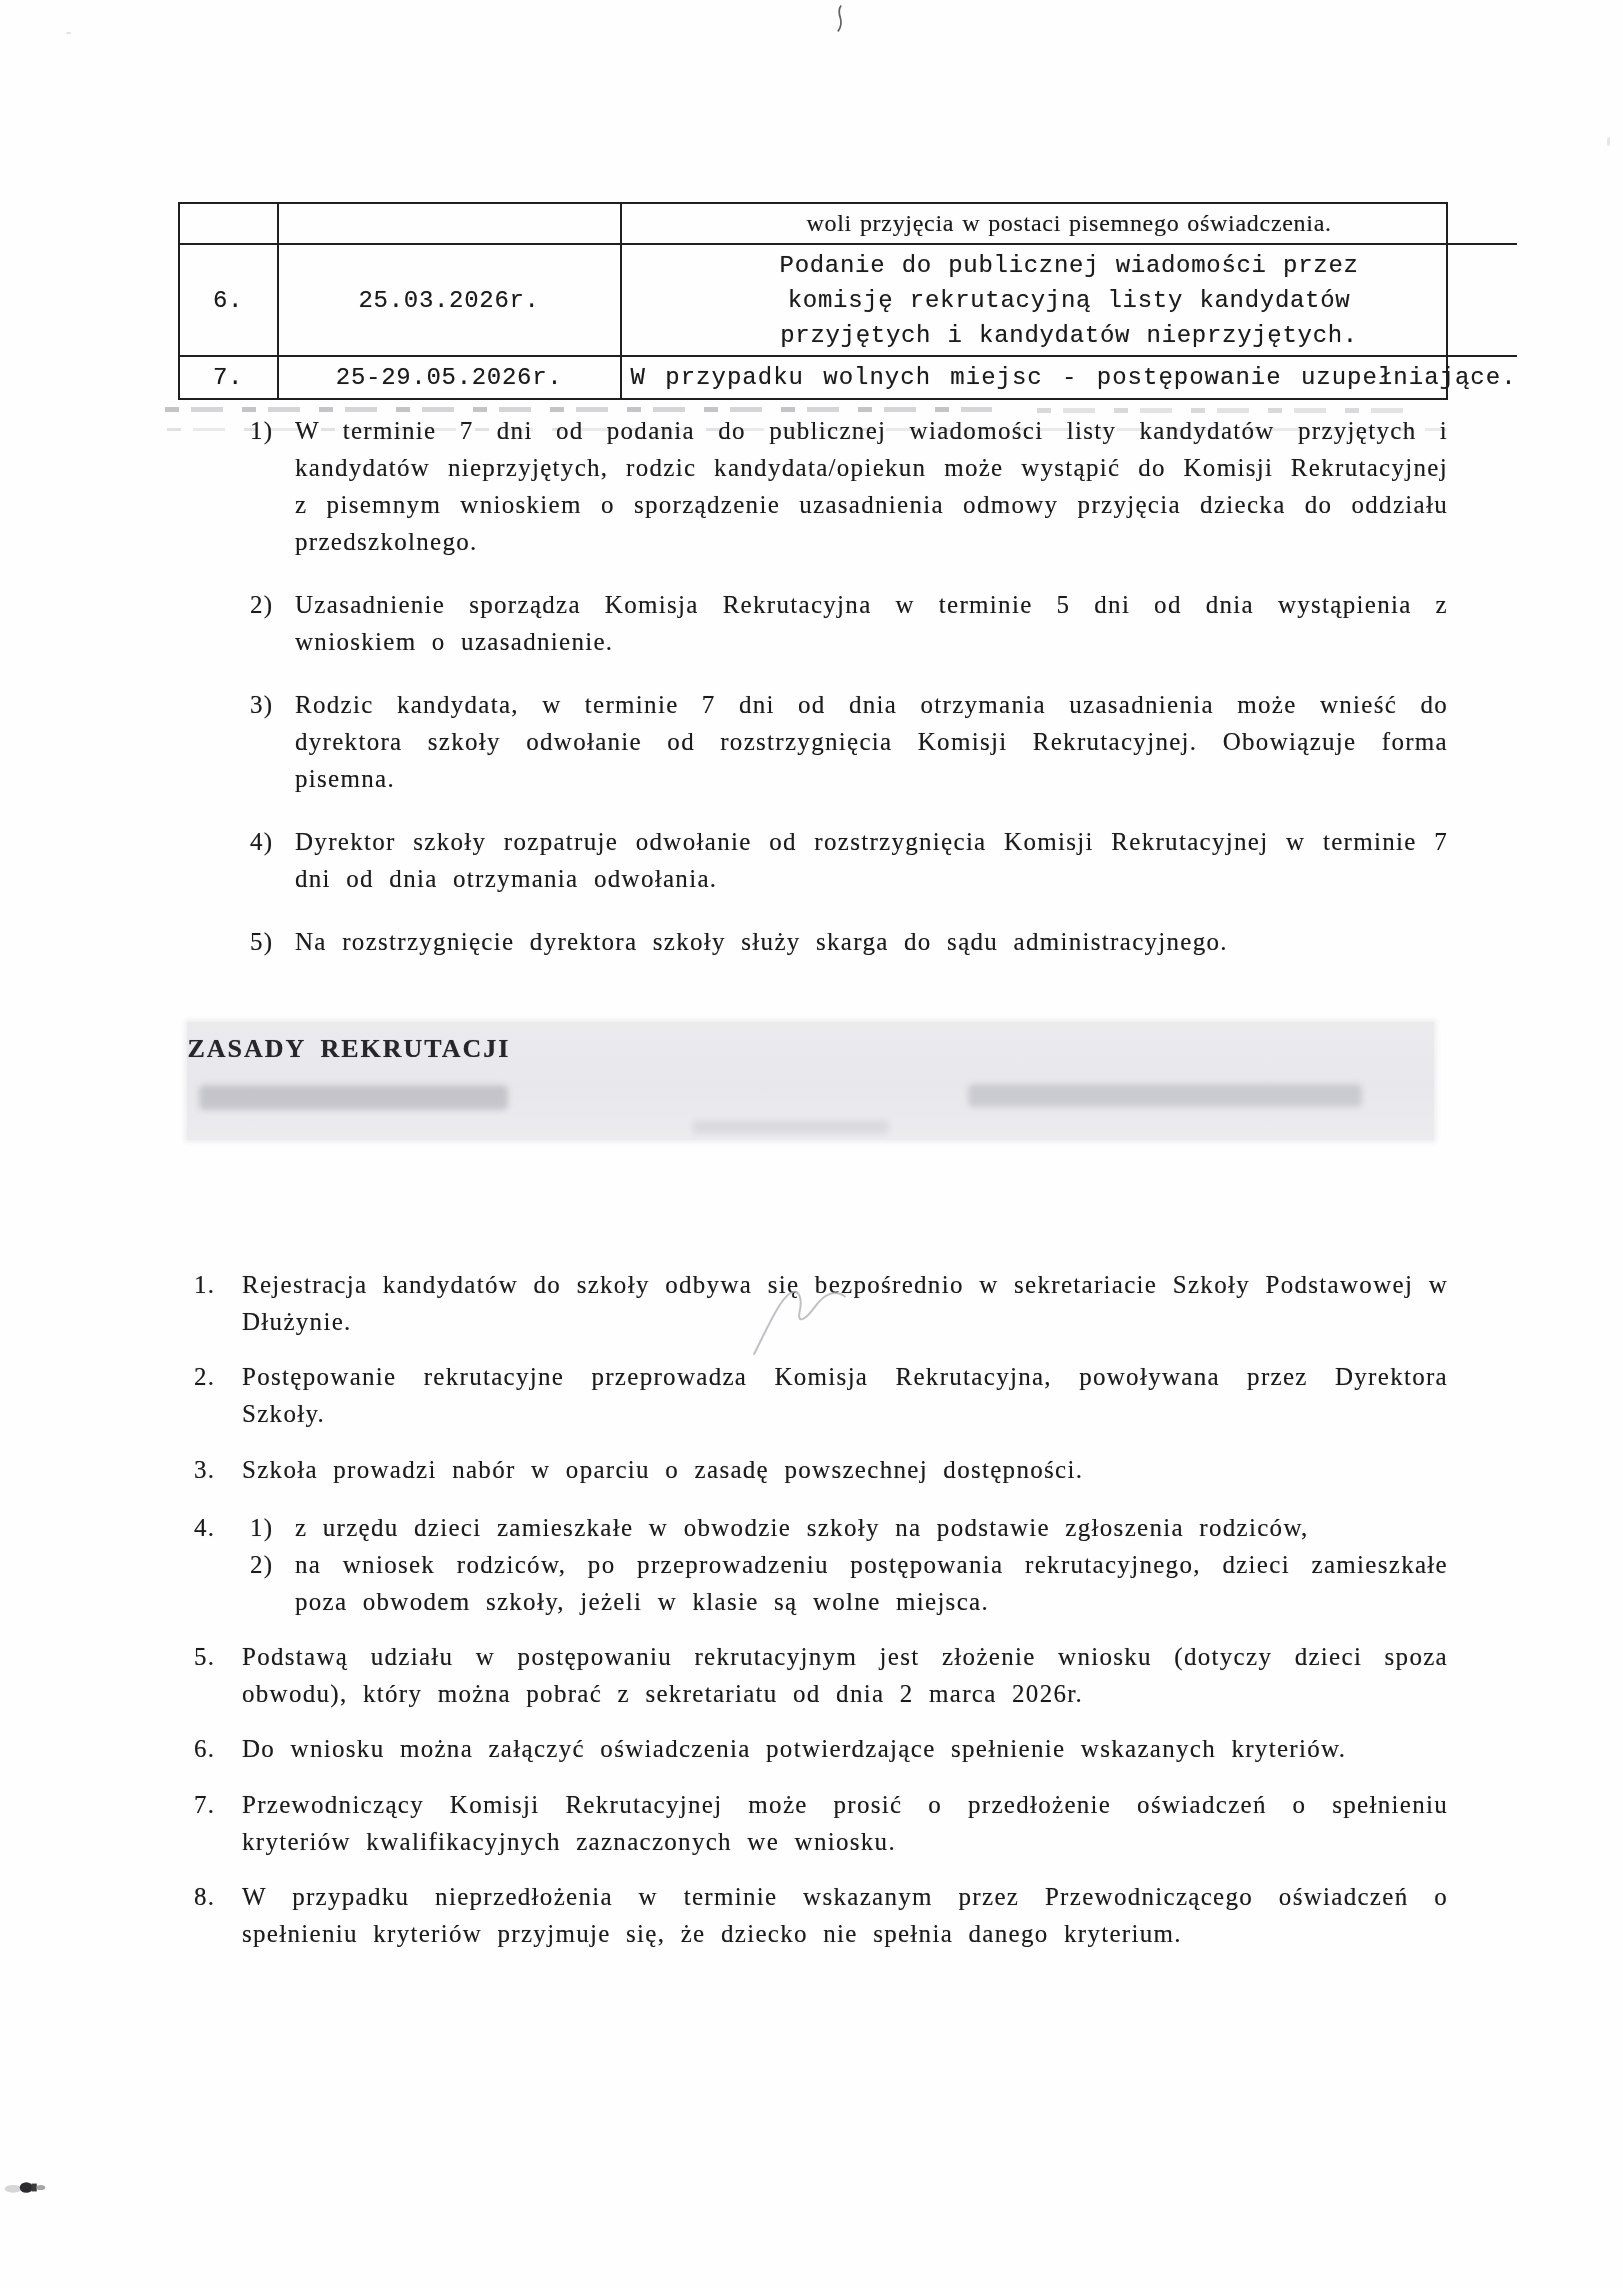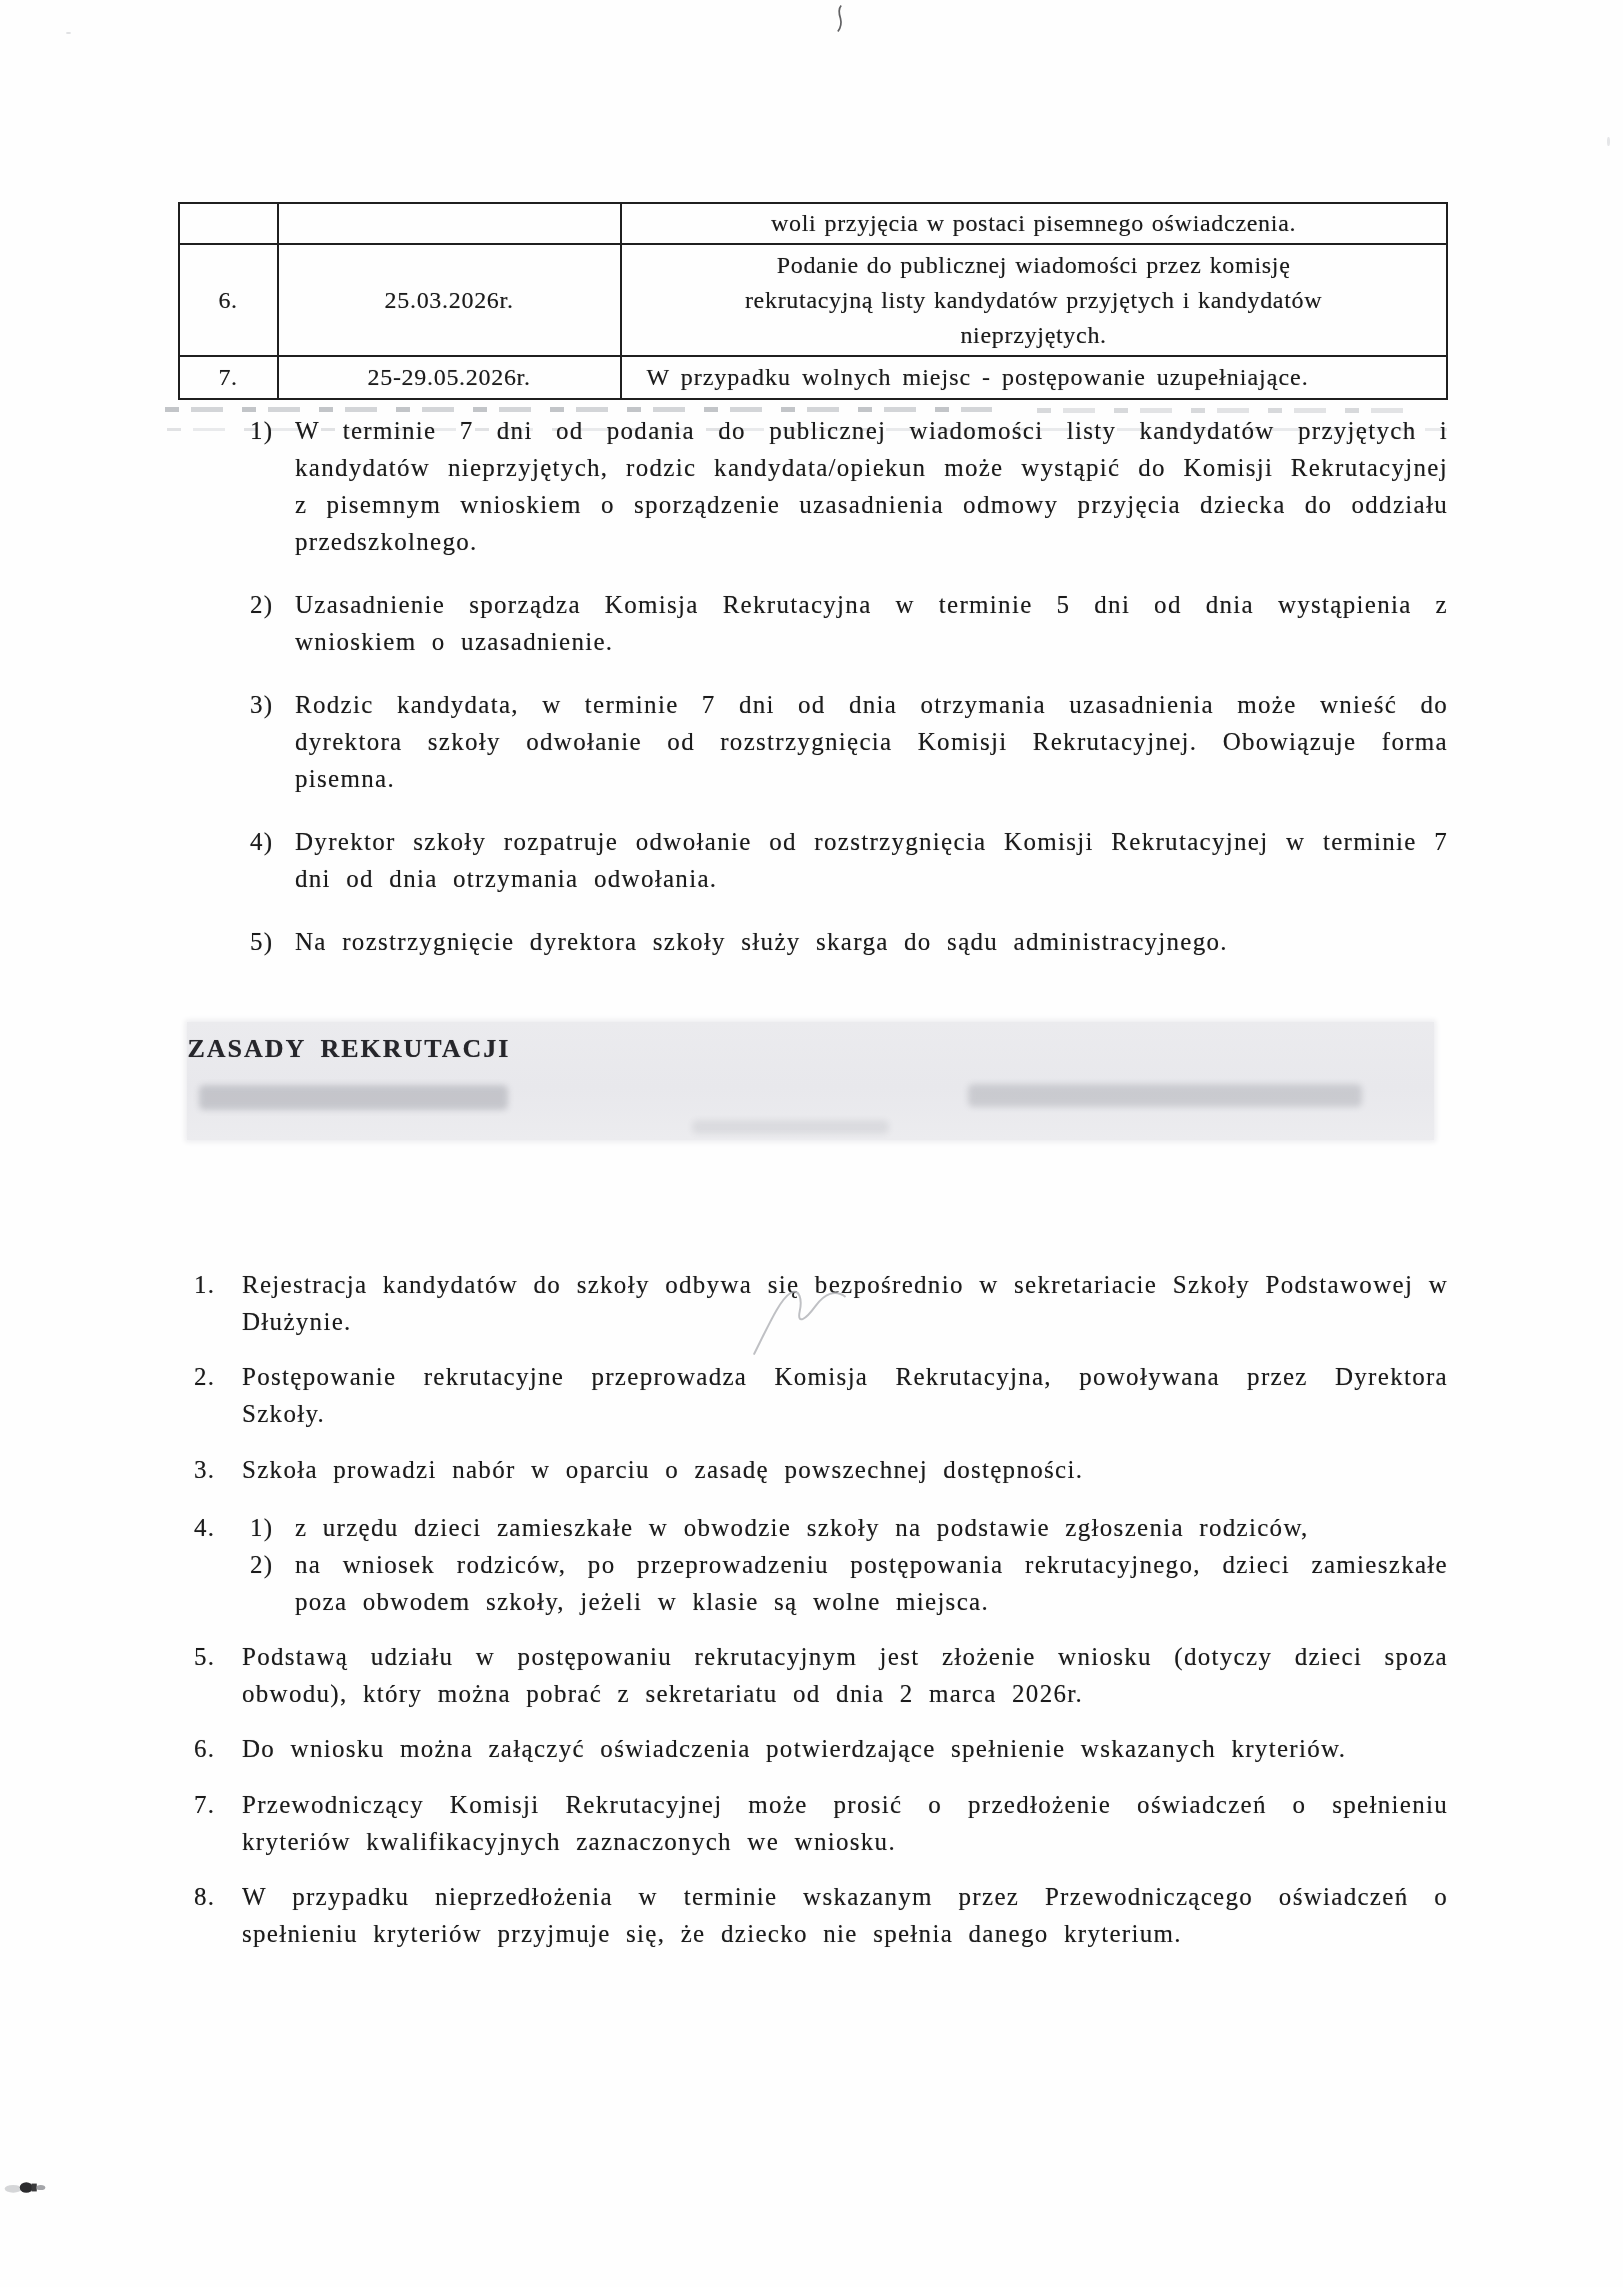--- a/index.html
+++ b/index.html
@@ -27,23 +27,23 @@
     grid-template-rows:39px 112px 43px;
     box-sizing:border-box;
     font-size:24px;
     text-shadow:0 0 0.7px rgba(20,20,20,.45);
   }
   .cell{
     display:flex;align-items:center;justify-content:center;
     box-sizing:border-box;letter-spacing:0.7px;word-spacing:1.3px;
   }
   .cell.bl{border-left:2px solid #1f1f1f;}
-  .cell.bt{border-top:2px solid #1f1f1f;}
+  .cell.bt{border-top:2px solid #1f1f1f;font-family:Liberation Mono, monospace;}
   .cell .wrap{max-width:643px;text-align:center;line-height:35px;}
-  .cell.left{justify-content:flex-start;padding-left:25px;letter-spacing:1px;word-spacing:3.9px;white-space:nowrap;}
+  .cell.left{justify-content:flex-start;padding-left:9px;letter-spacing:1px;word-spacing:3.9px;white-space:nowrap;}
   
   .appeals-title{margin-top:66px;font-size:25px;line-height:37px;letter-spacing:1.3px;word-spacing:5.3px;}
   .appeals-items{margin-left:56px;margin-top:11.8px;width:1198px;}
   .appeals-items .li{margin-bottom:26px;}
   .li{position:relative;padding-left:45px;box-sizing:border-box;}
   .li .num{position:absolute;left:0;top:0;}
   .li .body{display:block;text-align:justify;}
   
   .banner{
     position:relative;

